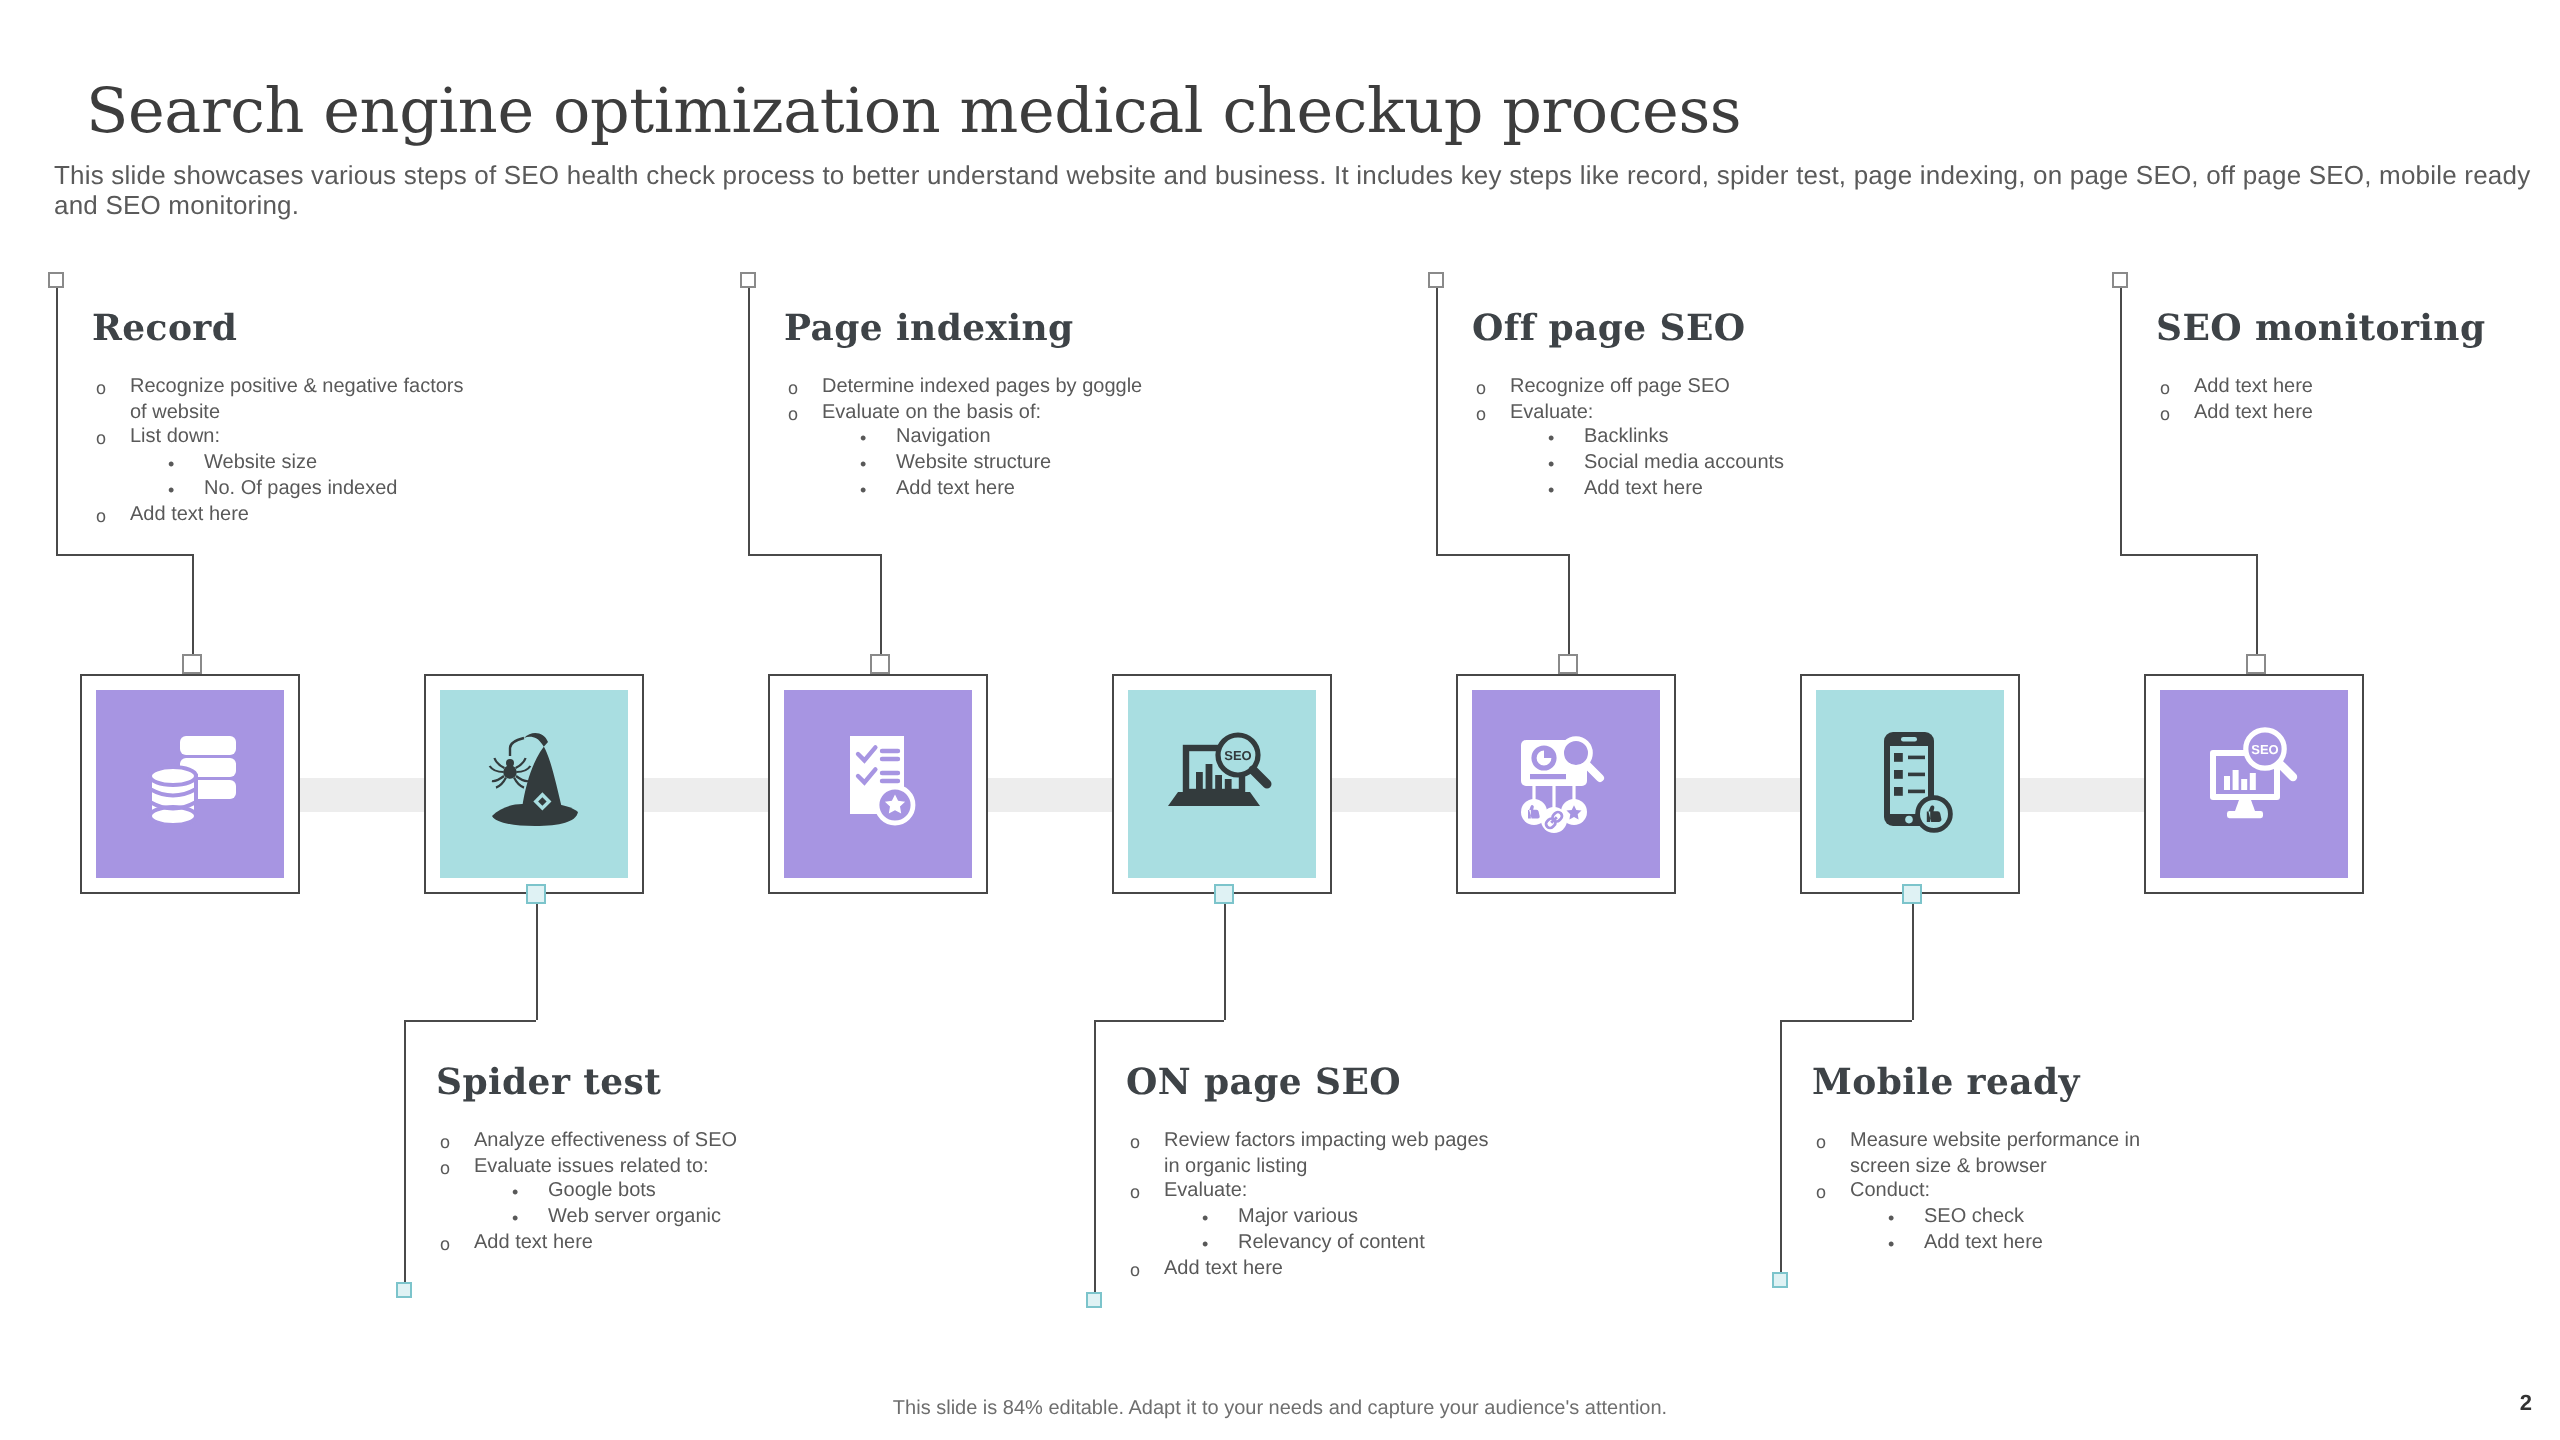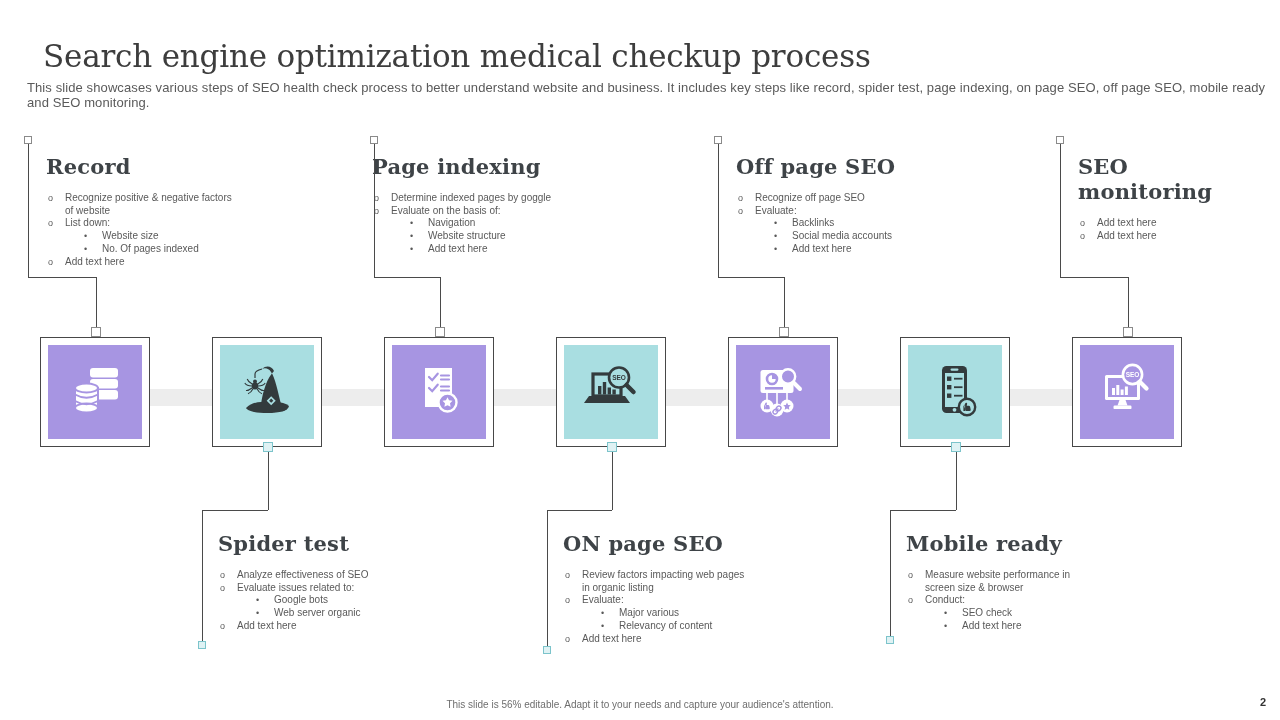--- a/index.html
+++ b/index.html
@@ -16,31 +16,31 @@
           background:#ededed; z-index:0; }
 
   .tile { position:absolute; top:337px; width:110px; height:110px; box-sizing:border-box;
           background:#fff; border:1px solid #474747; padding:7px; z-index:2; }
   .tile .fillbox { width:100%; height:100%; display:flex; align-items:center; justify-content:center; }
   .purple { background:#A795E2; }
   .teal   { background:#A9DEE1; }
   .i0{left:40px}.i1{left:212px}.i2{left:384px}.i3{left:556px}.i4{left:728px}.i5{left:900px}.i6{left:1072px}
 
   .step { position:absolute; width:280px; z-index:1; }
-  .step h2 { margin:0 0 13px 0; font-family:"DejaVu Serif", serif; font-size:21px;
+  .step h2 { margin:0 0 13px 0; font-family:"DejaVu Serif", serif; font-size:18px;
              font-weight:700; color:#3e4347; letter-spacing:.2px; }
   .bullets { list-style:none; margin:0; padding:0; }
   .bullet { display:flex; font-size:10px; line-height:12.7px; color:#595959; }
   .bullet .marker { flex:0 0 auto; }
   .lvl1 .marker { width:17px; padding-left:2px; font-size:9px; }
   .lvl2 { padding-left:38px; }
   .lvl2 .marker { width:18px; font-size:9px; }
   .btext { white-space:pre-line; max-width:210px; }
 
-  .t0{left:46px;  top:154px} .t2{left:372px; top:154px}
+  .t0{left:46px;  top:154px} .t2{left:392px; top:154px}
   .t4{left:736px; top:154px} .t6{left:1078px;top:154px; width:190px}
   .t1{left:218px; top:531px} .t3{left:563px; top:531px} .t5{left:906px; top:531px}
 
   .line { position:absolute; background:#4a4a4a; z-index:1; }
   .sq { position:absolute; width:8px; height:8px; box-sizing:border-box;
         background:#fff; border:1px solid #8a8a8a; z-index:3; }
   .sq.big { width:10px; height:10px; }
   .sq.tealsq { background:#dff2f4; border-color:#7cc4cb; }
 
   .footer { position:absolute; left:0; right:0; top:699px; text-align:center;
@@ -399,16 +399,16 @@
   <div class="line" style="left:547px;top:510px;width:65px;height:1px"></div>
   <div class="line" style="left:547px;top:510px;width:1px;height:140px"></div>
   <div class="sq tealsq" style="left:543px;top:646px"></div>
 
   <div class="sq big tealsq" style="left:951px;top:442px"></div>
   <div class="line" style="left:956px;top:452px;width:1px;height:58px"></div>
   <div class="line" style="left:890px;top:510px;width:66px;height:1px"></div>
   <div class="line" style="left:890px;top:510px;width:1px;height:130px"></div>
   <div class="sq tealsq" style="left:886px;top:636px"></div>
 
-  <div class="footer">This slide is 56% editable.  Adapt it to your needs and capture your audience's attention.</div>
+  <div class="footer">This slide is 84% editable.  Adapt it to your needs and capture your audience's attention.</div>
   <div class="pagenum">2</div>
 
 </div>
 
 </body></html>

